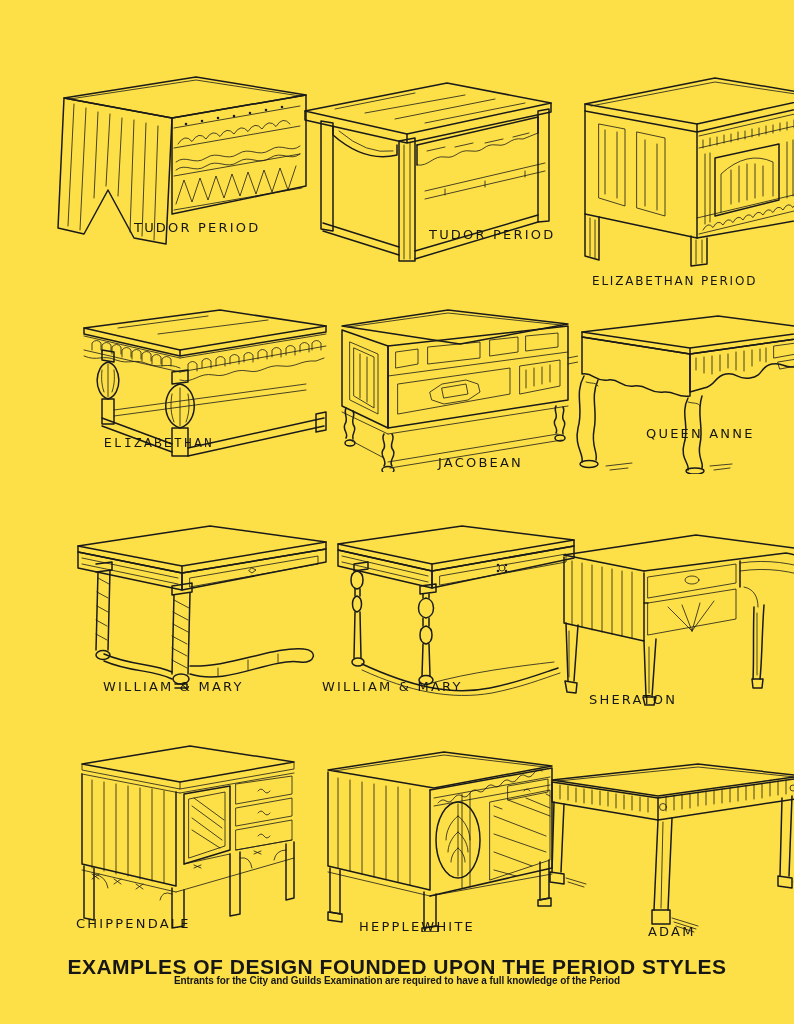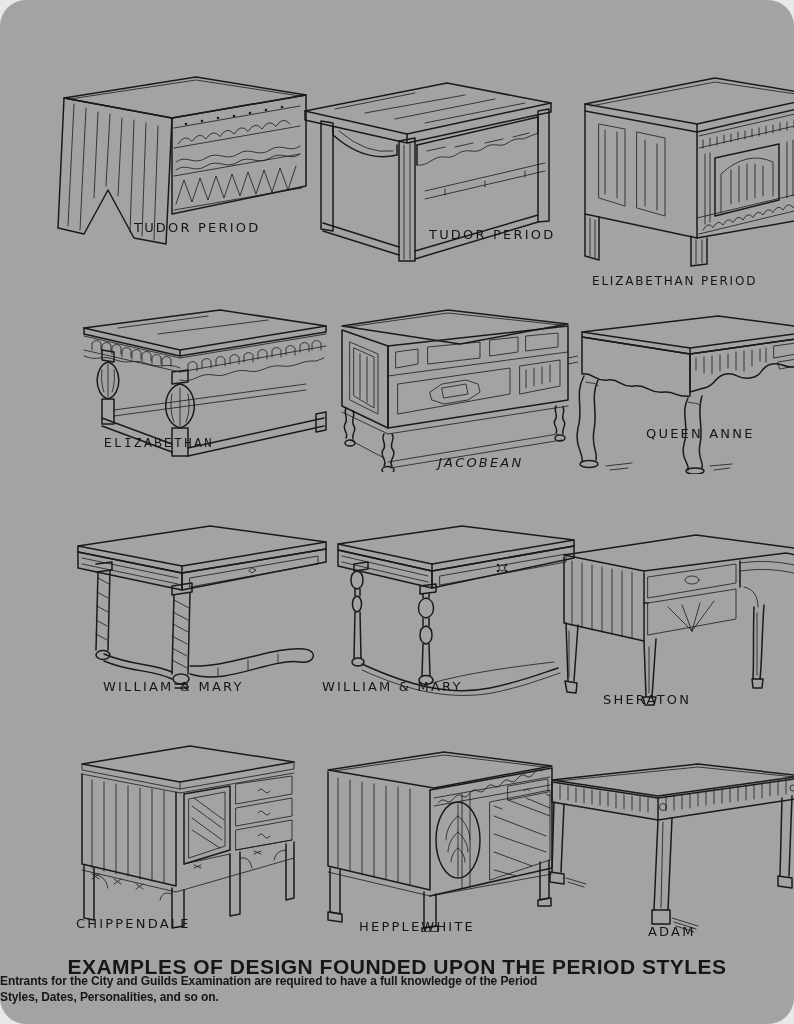--- a/index.html
+++ b/index.html
@@ -1,50 +1,50 @@
 <!DOCTYPE html>
 <html><head>
 <meta charset="utf-8">
 <style>
   html,body { margin:0; padding:0; background:#e8e8e8; }
   .page {
     position:relative; width:794px; height:1024px; margin:0 auto;
-    background:#a3a3a3; overflow:hidden;
-    font-family:"Liberation Sans", sans-serif; color:#161616;border-radius:26px;
+    background:#fde047; overflow:hidden;
+    font-family:"Liberation Sans", sans-serif; color:#161616;
   }
   .fig { position:absolute; }
   .fig svg path, .fig svg ellipse, .fig svg circle, .fig svg polyline {
     stroke:#1a1a1a; fill:none; stroke-width:1.5; stroke-linecap:round; stroke-linejoin:round;
   }
   .fig svg .thin { stroke-width:0.8; }
   .fig svg .dots { stroke-width:2.6; }
   .cap {
     position:absolute; white-space:nowrap;
     font-family:"DejaVu Sans", sans-serif; font-size:13px; letter-spacing:2.2px;
     color:#161616;
   }
   .c1 { left:134px; top:220px; }
   .c2 { left:429px; top:227px; }
   .c3 { left:592px; top:255px; font-size:12px; letter-spacing:1.8px;margin-top:19px; }
   .c4 { left:104px; top:436px;font-family:Liberation Mono, monospace; }
-  .c5 { left:438px; top:455px;font-style:italic; }
+  .c5 { left:438px; top:455px; }
   .c6 { left:646px; top:426px; }
   .c7 { left:103px; top:679px; }
   .c8 { left:322px; top:679px; }
-  .c9 { left:603px; top:692px; }
+  .c9 { left:589px; top:692px; }
   .c10 { left:76px;  top:916px; }
   .c11 { left:359px; top:919px; }
   .c12 { left:648px; top:924px; }
   .title {
     position:absolute; left:0; right:0; top:941px; text-align:center;
     font-size:21px; font-weight:700; letter-spacing:0.5px;
   }
   .subtitle {
-    position:absolute; left:0; right:0; top:973px; text-align:left;
-    font-size:12px; font-weight:700; line-height:16px; letter-spacing:-0.1px;
+    position:absolute; left:0; right:0; top:973px; text-align:center;
+    font-size:10px; font-weight:700; line-height:16px; letter-spacing:-0.1px;
   }
 </style>
 </head>
 <body>
 
 <div class="page">
 
   <figure class="fig" style="left:8px; top:52px;">
     <svg width="265" height="180" viewBox="0 0 265 180">
       <path d="M16,30 L148,9 L258,27 L124,50 Z"></path>
@@ -330,16 +330,15 @@
   <figcaption class="cap c7">WILLIAM &amp; MARY</figcaption>
   <figcaption class="cap c8">WILLIAM &amp; MARY</figcaption>
   <figcaption class="cap c9">SHERATON</figcaption>
   <figcaption class="cap c10">CHIPPENDALE</figcaption>
   <figcaption class="cap c11">HEPPLEWHITE</figcaption>
   <figcaption class="cap c12">ADAM</figcaption>
 
   <h1 class="title">EXAMPLES OF DESIGN FOUNDED UPON THE PERIOD STYLES</h1>
   <div class="subtitle">
     <div>Entrants for the City and Guilds Examination are required to have a full knowledge of the Period</div>
-    <div>Styles, Dates, Personalities, and so on.</div>
   </div>
 
 </div>
 
 </body></html>

